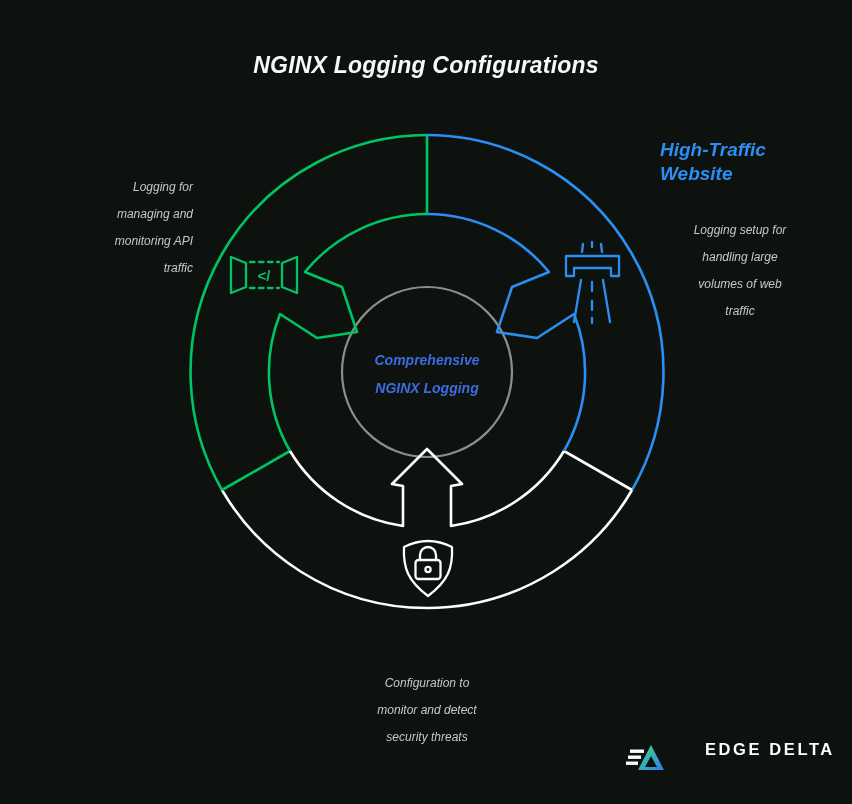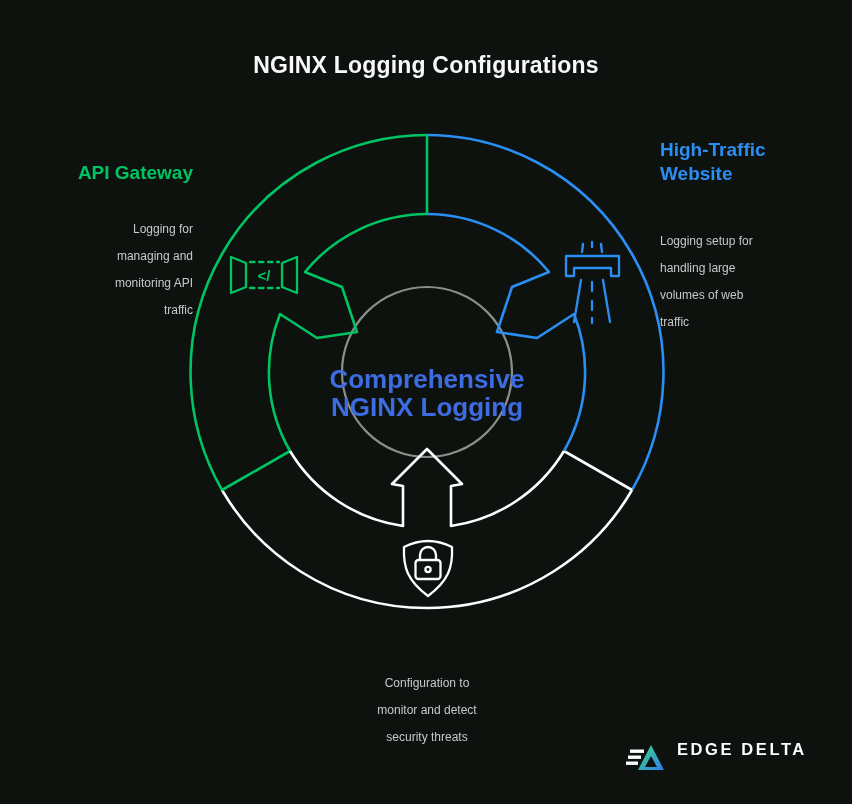--- a/index.html
+++ b/index.html
@@ -4,43 +4,43 @@
 <style>
   html,body{margin:0;padding:0;background:#000;}
   .stage{
     position:relative;
     width:852px;height:804px;
     background:var(--bg,#0d120e);
     font-family:"Liberation Sans",sans-serif;
     overflow:hidden;
   }
   .stage svg{position:absolute;left:0;top:0;}
-  .txt{position:absolute;white-space:pre-line;}
+  .txt{position:absolute;white-space:pre-line;font-style:italic;}
   .page-title{
     left:0;right:0;top:52px;text-align:center;
     font-size:23px;font-weight:700;color:var(--title-color,#f8f8f8);
     letter-spacing:.2px;
   }
   .seg-heading{font-size:19px;font-weight:700;line-height:24px;}
   .seg-body{font-size:12px;line-height:27px;color:var(--body-text,#c9c9c9);}
   .api-block{left:40px;top:143px;width:153px;text-align:right;}
   .api-block .seg-heading{color:var(--green,#00c464);}
   .api-block .seg-body{margin-top:13px;}
   .ht-block{left:660px;top:120px;width:160px;text-align:left;}
   .ht-block .seg-heading{color:var(--blue,#2b8ef3);}
-  .ht-block .seg-body{margin-top:24px;}
+  .ht-block .seg-body{margin-top:13px;text-align:center;}
   .sec-block{left:327px;top:632px;width:200px;text-align:center;}
   .sec-block .seg-heading{color:var(--white,#fdfdfd);line-height:25px;}
   .sec-block .seg-body{margin-top:20px;}
   .center-label{
-    left:317px;top:365px;width:220px;text-align:center;
-    font-size:26px;font-weight:700;line-height:28px;
+    left:317px;top:346px;width:220px;text-align:center;
+    font-size:14px;font-weight:700;line-height:28px;
     color:var(--center-blue,#3d6ce0);
   }
-  .logo{position:absolute;left:626px;top:740px;display:flex;align-items:center;gap:11px;}
+  .logo{position:absolute;left:654px;top:740px;display:flex;align-items:center;gap:11px;}
   .logo-text{
     font-size:16.5px;font-weight:700;letter-spacing:2.6px;
     color:var(--white,#fdfdfd);
   }
   
   .sg{stroke:var(--green,#00c464);}
   .sb{stroke:var(--blue,#2b8ef3);}
   .sw{stroke:var(--white,#fdfdfd);}
   .sgrey{stroke:var(--gray-ring,#8a8f8b);}
   .arc{fill:none;stroke-width:2.6;stroke-linejoin:round;}
@@ -110,21 +110,20 @@
       <polygon points="651,756 657,767 645,767" class="bgfill"></polygon>
       <rect x="630" y="749.5" width="14" height="3.4" fill="#fdfdfd"></rect>
       <rect x="628" y="755.5" width="13" height="3.4" fill="#fdfdfd"></rect>
       <rect x="626" y="761.5" width="12" height="3.4" fill="#fdfdfd"></rect>
     </g>
   </svg>
 
   <div class="txt page-title">NGINX Logging Configurations</div>
 
   <div class="txt api-block">
-    <div class="seg-heading">API Gateway</div>
     <div class="seg-body">Logging for
 managing and
 monitoring API
 traffic</div>
   </div>
 
   <div class="txt ht-block">
     <div class="seg-heading">High-Traffic
 Website</div>
     <div class="seg-body">Logging setup for

